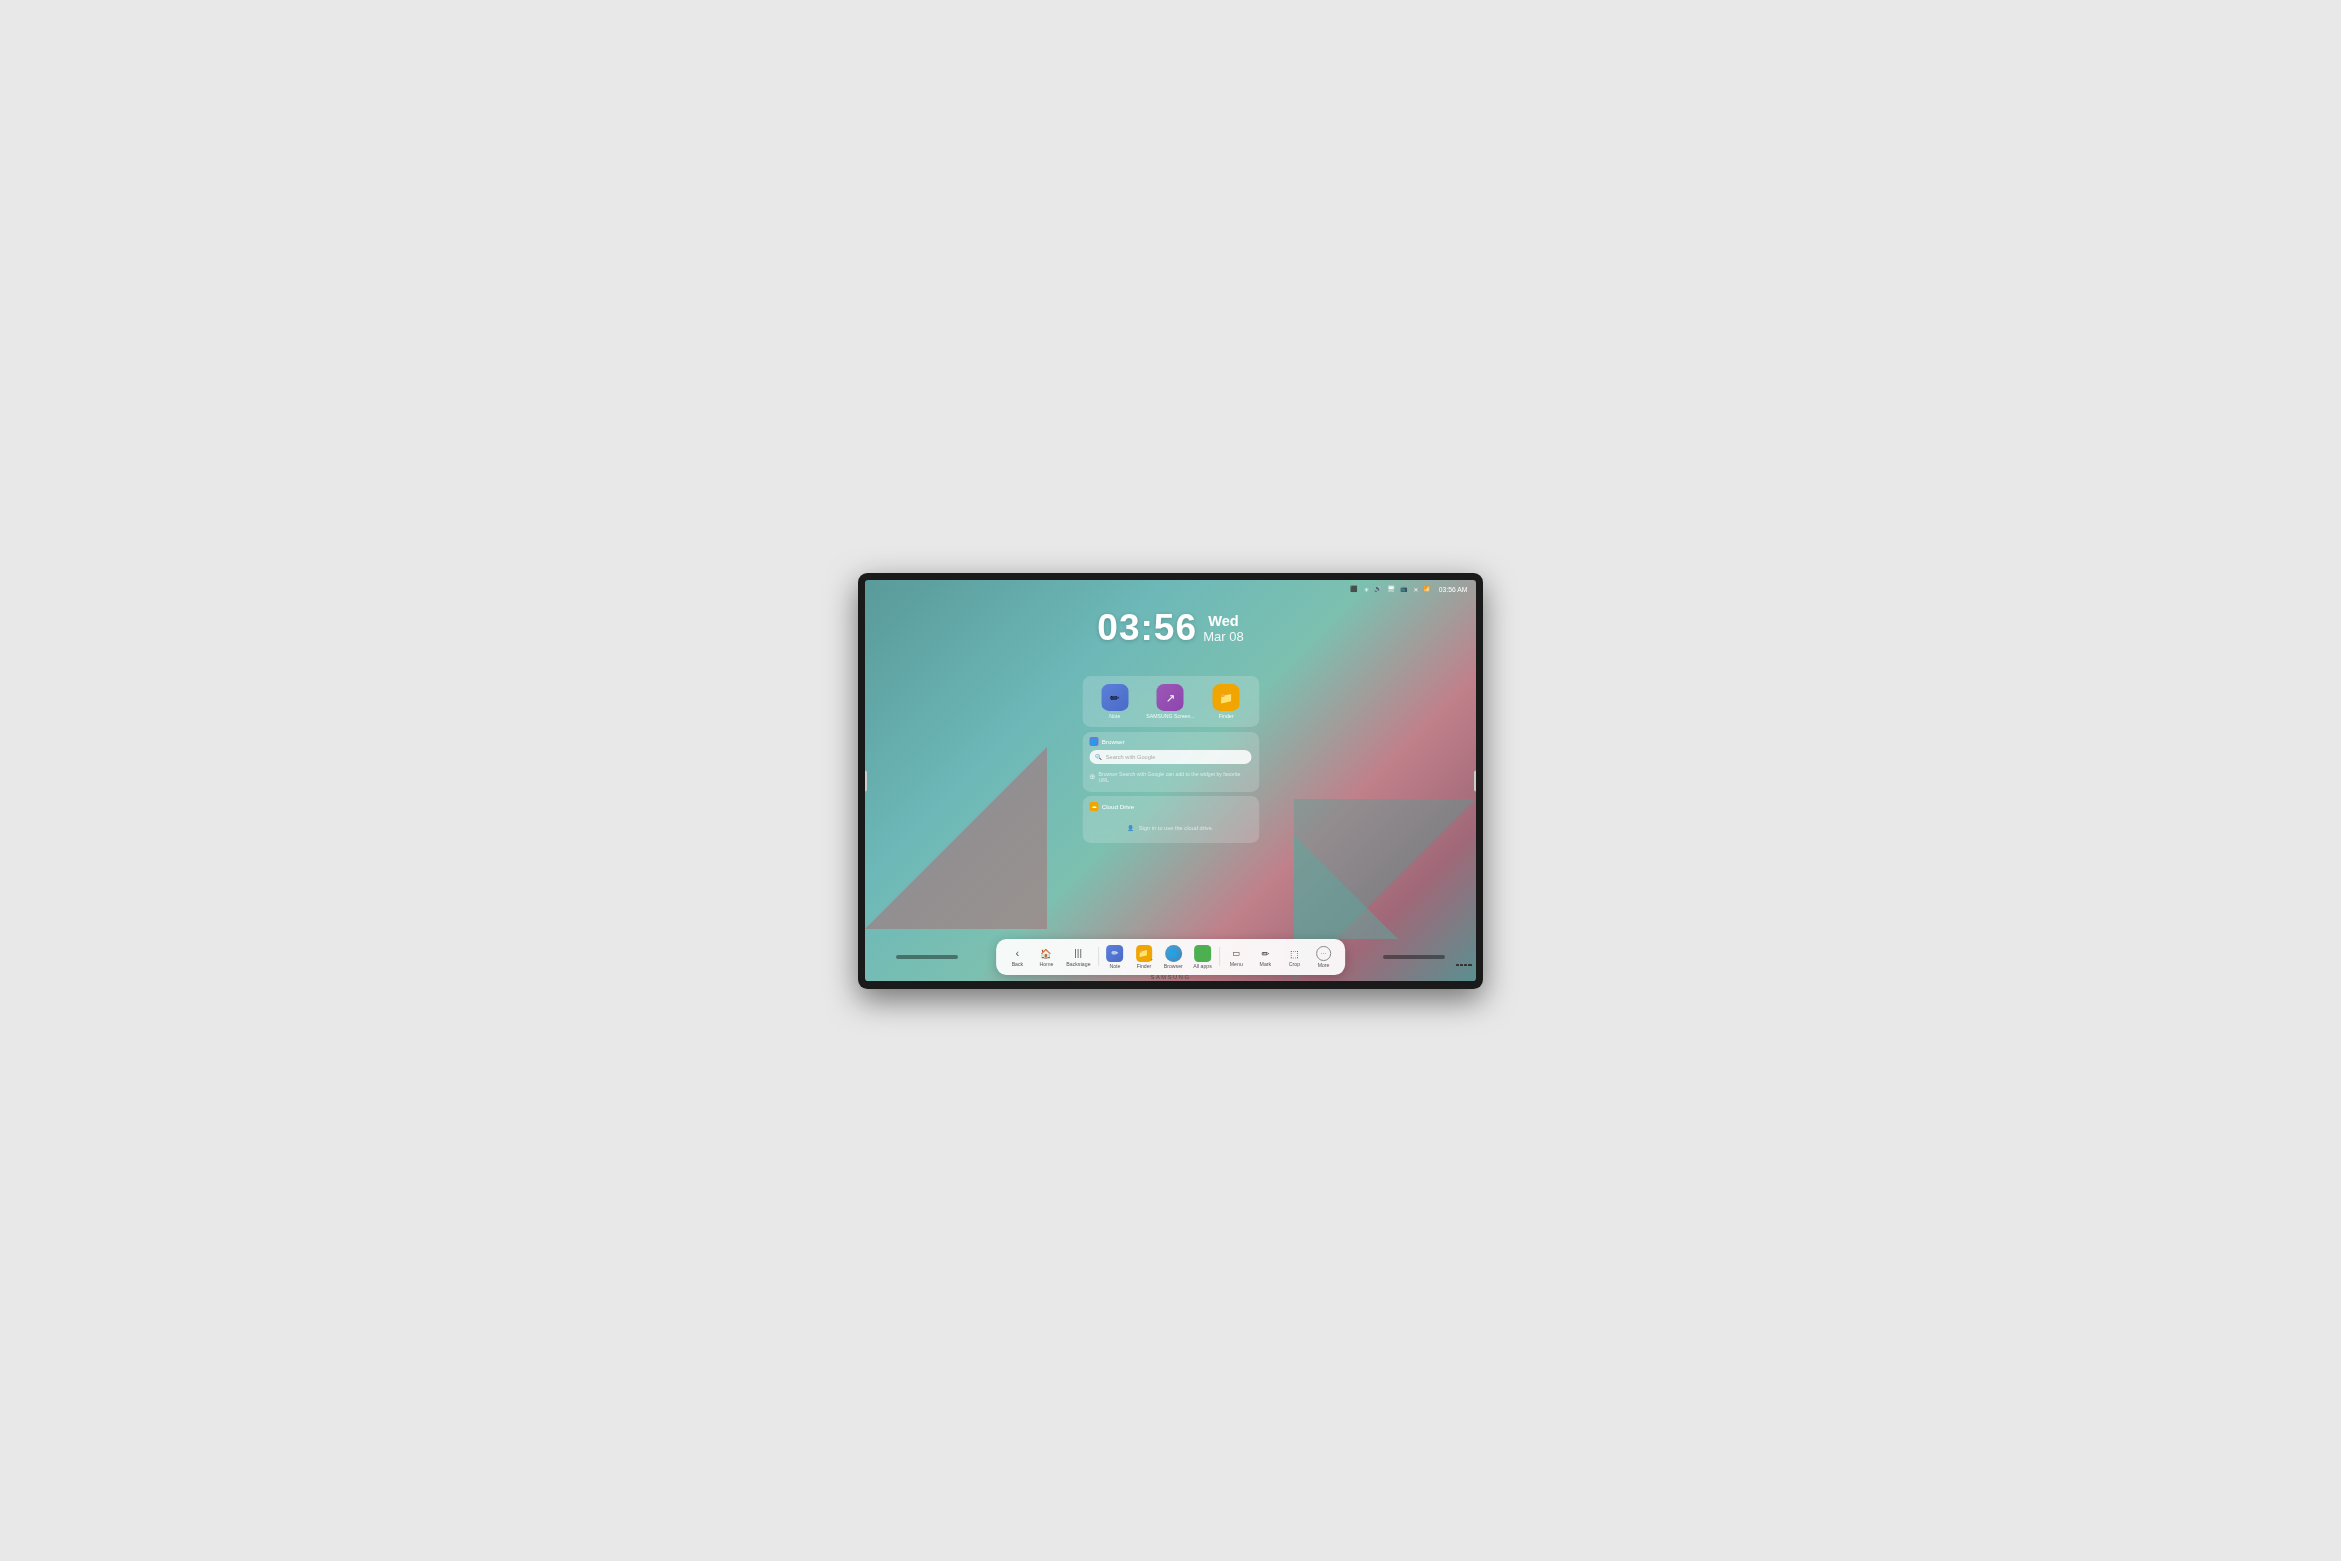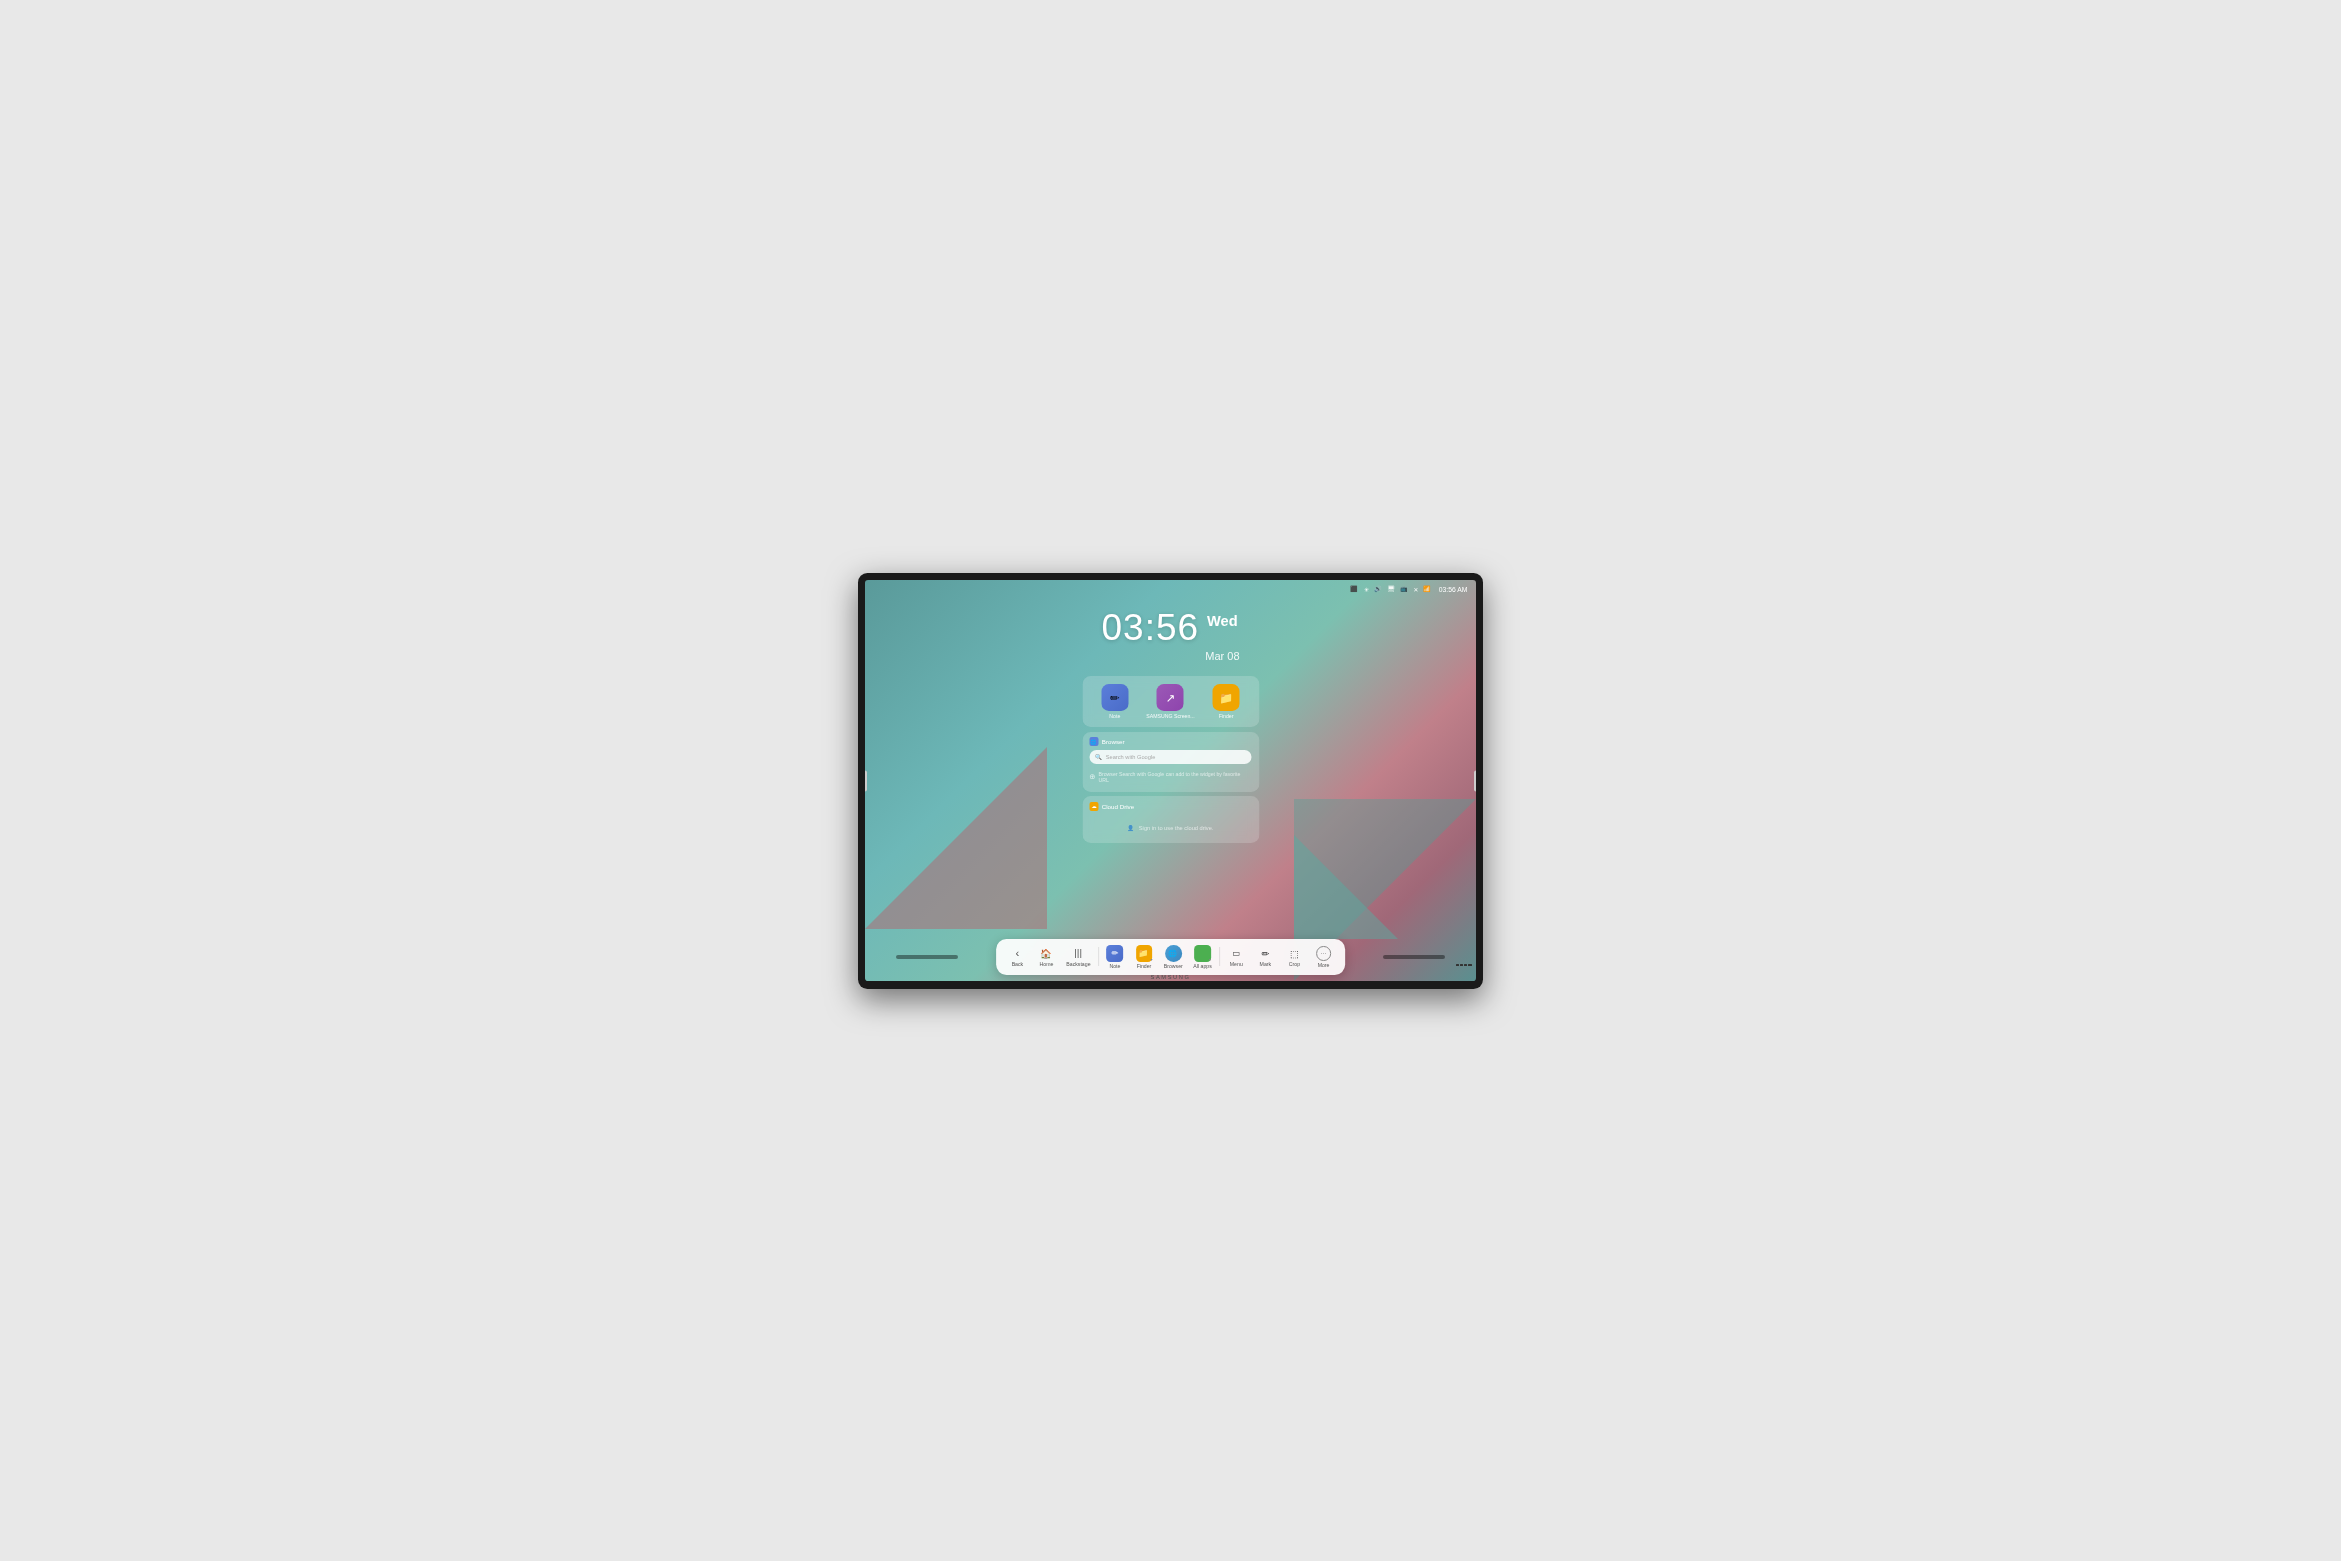--- a/index.html
+++ b/index.html
@@ -119,40 +119,39 @@
       left: 50%;
       transform: translateX(-50%);
       text-align: center;
       color: white;
       display: flex;
       align-items: flex-start;
       gap: 6.2px;
     }
     .clock-time {
       font-size: 37px;
-      font-weight: 400;
+      font-weight: 700;
       letter-spacing: 1px;
       line-height: 1;
       text-shadow: 0 1px 4.2px rgba(0,0,0,0.2);
     }
     .clock-date {
       display: flex;
       flex-direction: column;
       justify-content: center;
       padding-top: 4.2px;
     }
     .clock-day {
       font-size: 14.6px;
       font-weight: 700;
     }
     .clock-month {
-      font-size: 11px;
+      font-size: 13px;
       font-weight: 300;
       opacity: 0.9;
-      margin-top: 21px;
     }
 
     
     .widget-area {
       position: absolute;
       top: 96px;
       left: 50%;
       transform: translateX(-50%);
       width: 177px;
       display: flex;

